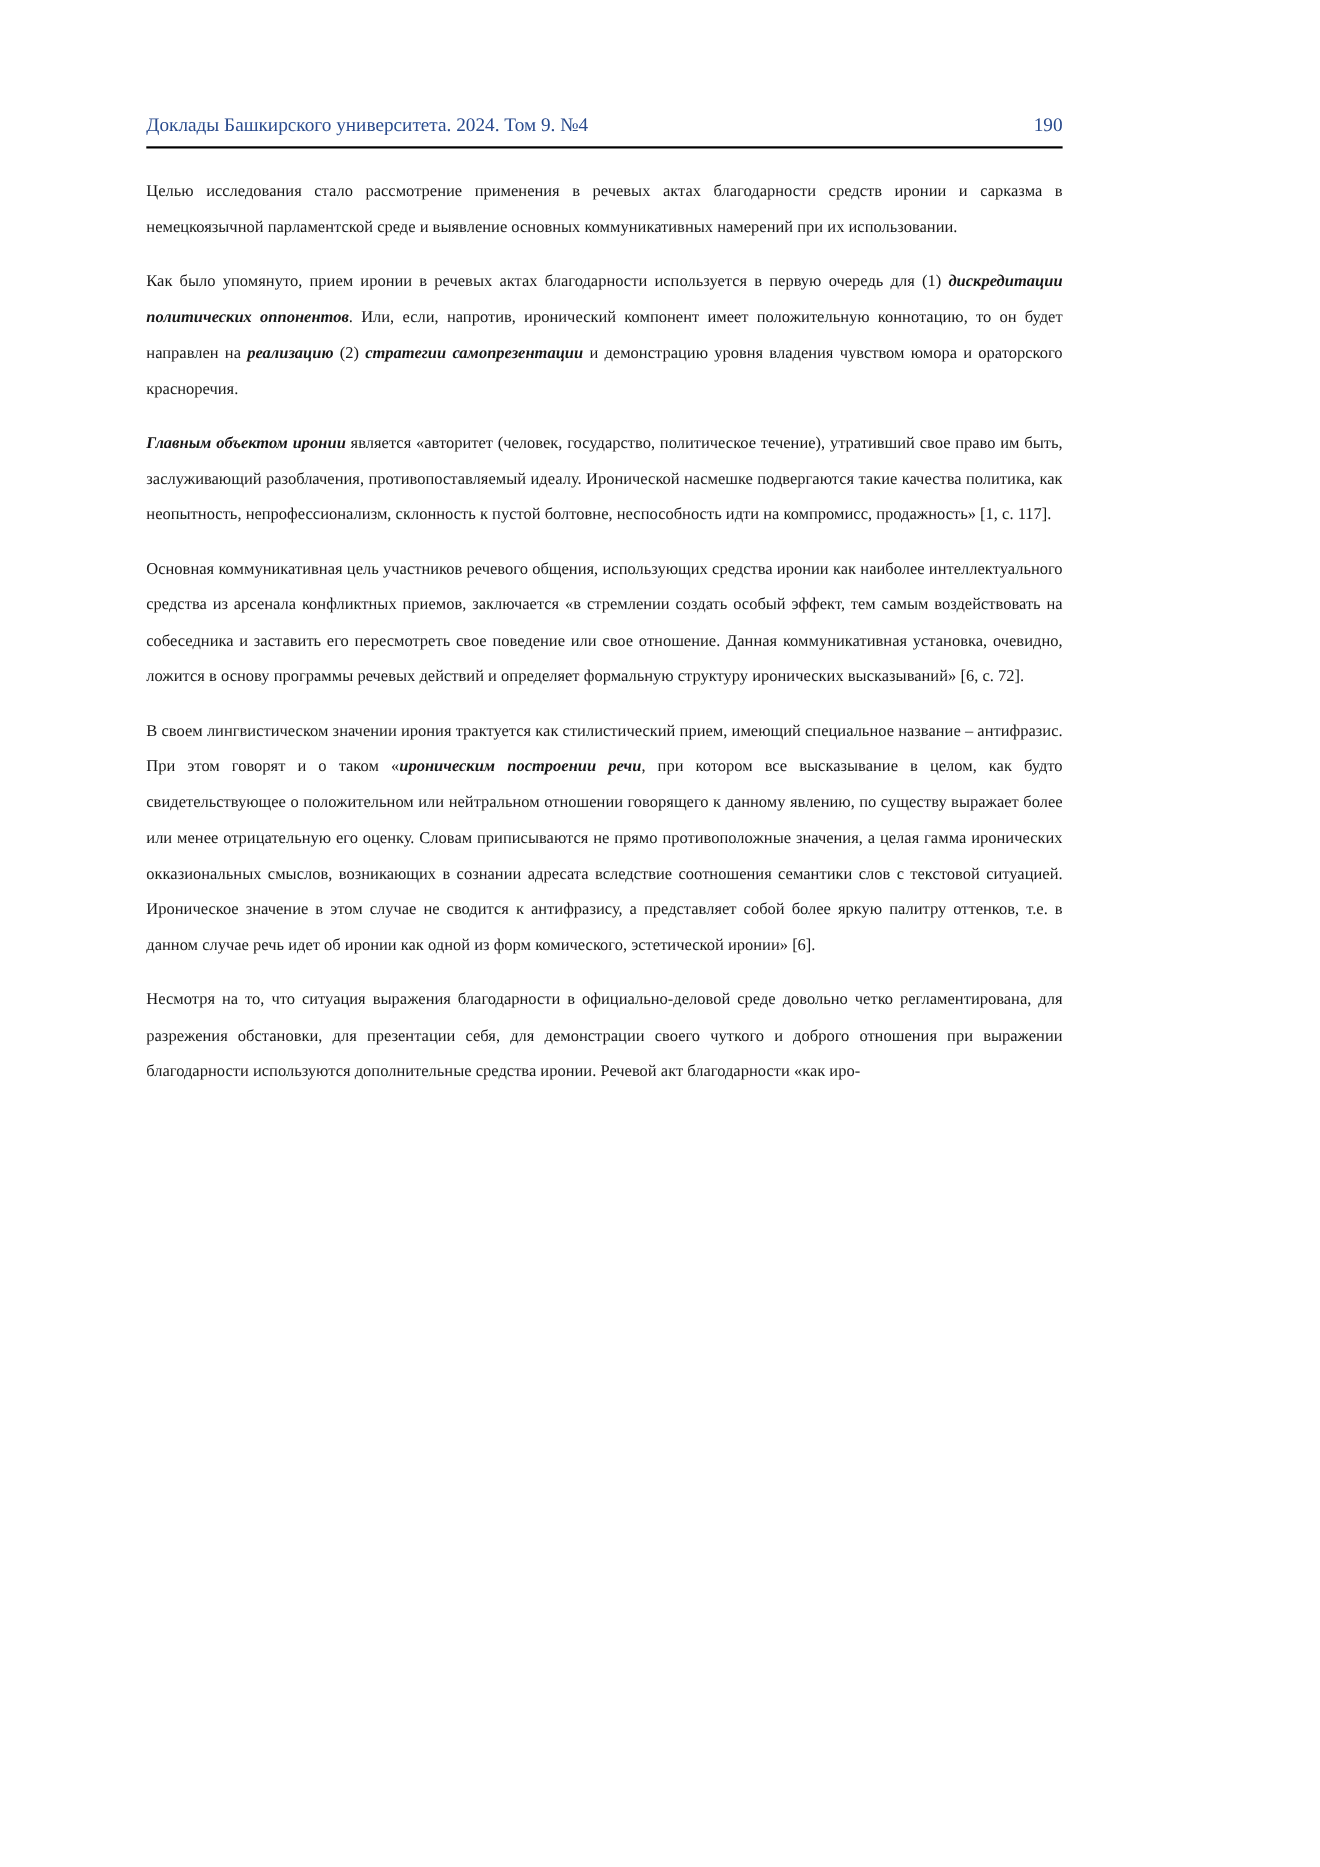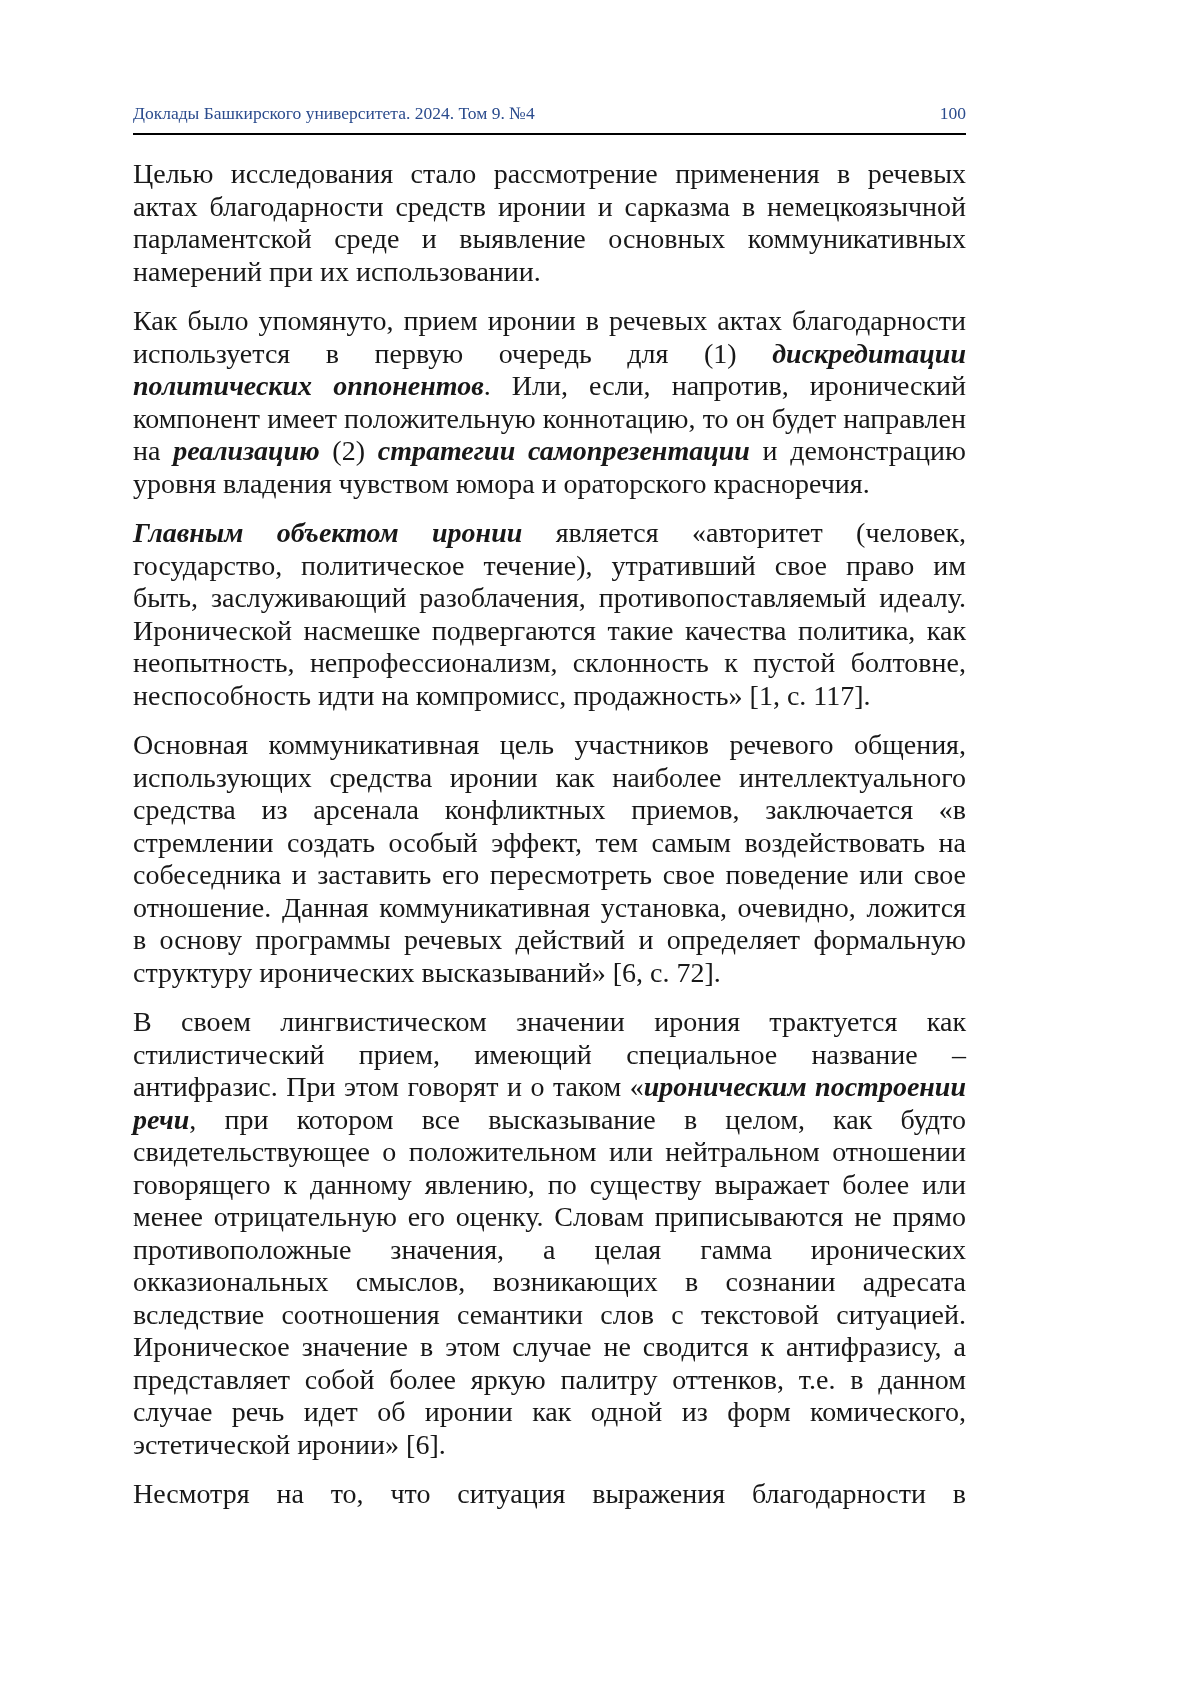--- a/index.html
+++ b/index.html
@@ -31,41 +31,41 @@
     color:var(--header-color);
     font-size:17.5px;
     line-height:22px;
     padding-bottom:9px;
     border-bottom:2px solid var(--rule-color);
   }
   .journal-title{white-space:nowrap;}
   .page-number{white-space:nowrap;}
   .body-text{
     margin-top:23px;
-    font-size:28px;
+    font-size:15px;
     line-height:32.5px;
     text-align:justify;
     color:var(--body-color);
   }
   .para{
     margin:0 0 17px 0;
     padding:0;
   }
   .para:last-child{margin-bottom:16px;}
   .para em{font-style:italic;font-weight:bold;}
   .para span{font-style:normal;}
 </style>
 </head>
 <body>
 
 <div class="page">
   <div class="content">
     <div class="header-row">
       <span class="journal-title">Доклады Башкирского университета. 2024. Том 9. №4</span>
-      <span class="page-number">100</span>
+      <span class="page-number">190</span>
     </div>
     <div class="body-text">
         <p class="para"><span>Целью исследования стало рассмотрение применения в речевых актах благодарности средств иронии и сарказма в немецкоязычной парламентской среде и выявление основных коммуникативных намерений при их использовании.</span></p>
         <p class="para"><span>Как было упомянуто, прием иронии в речевых актах благодарности используется в первую очередь для (1) </span><em>дискредитации политических оппонентов</em><span>. Или, если, напротив, иронический компонент имеет положительную коннотацию, то он будет направлен на </span><em>реализацию</em><span> (2) </span><em>стратегии самопрезентации</em><span> и демонстрацию уровня владения чувством юмора и ораторского красноречия.</span></p>
         <p class="para"><em>Главным объектом иронии</em><span> является «авторитет (человек, государство, политическое течение), утративший свое право им быть, заслуживающий разоблачения, противопоставляемый идеалу. Иронической насмешке подвергаются такие качества политика, как неопытность, непрофессионализм, склонность к пустой болтовне, неспособность идти на компромисс, продажность» [1, с. 117].</span></p>
         <p class="para"><span>Основная коммуникативная цель участников речевого общения, использующих средства иронии как наиболее интеллектуального средства из арсенала конфликтных приемов, заключается «в стремлении создать особый эффект, тем самым воздействовать на собеседника и заставить его пересмотреть свое поведение или свое отношение. Данная коммуникативная установка, очевидно, ложится в основу программы речевых действий и определяет формальную структуру иронических высказываний» [6, с. 72].</span></p>
         <p class="para"><span>В своем лингвистическом значении ирония трактуется как стилистический прием, имеющий специальное название – антифразис. При этом говорят и о таком «</span><em>ироническим построении речи</em><span>, при котором все высказывание в целом, как будто свидетельствующее о положительном или нейтральном отношении говорящего к данному явлению, по существу выражает более или менее отрицательную его оценку. Словам приписываются не прямо противоположные значения, а целая гамма иронических окказиональных смыслов, возникающих в сознании адресата вследствие соотношения семантики слов с текстовой ситуацией. Ироническое значение в этом случае не сводится к антифразису, а представляет собой более яркую палитру оттенков, т.е. в данном случае речь идет об иронии как одной из форм комического, эстетической иронии» [6].</span></p>
         <p class="para"><span>Несмотря на то, что ситуация выражения благодарности в официально-деловой среде довольно четко регламентирована, для разрежения обстановки, для презентации себя, для демонстрации своего чуткого и доброго отношения при выражении благодарности используются дополнительные средства иронии. Речевой акт благодарности «как иро-</span></p>
       </div>
   </div>

